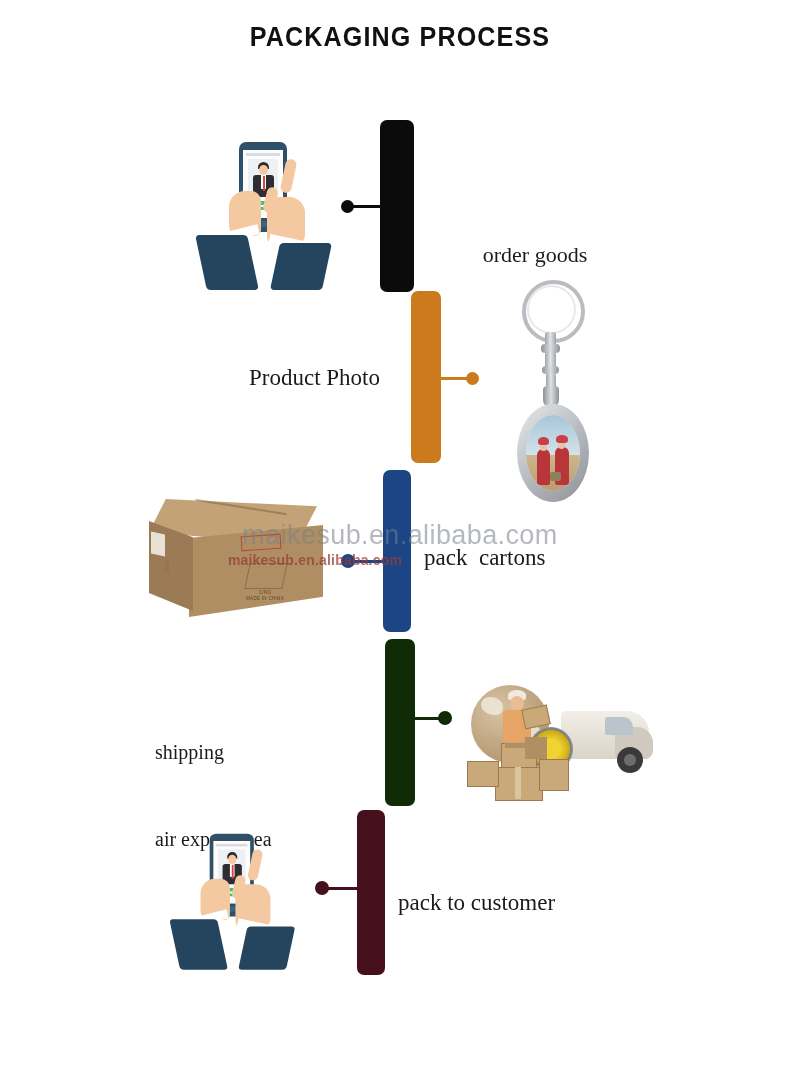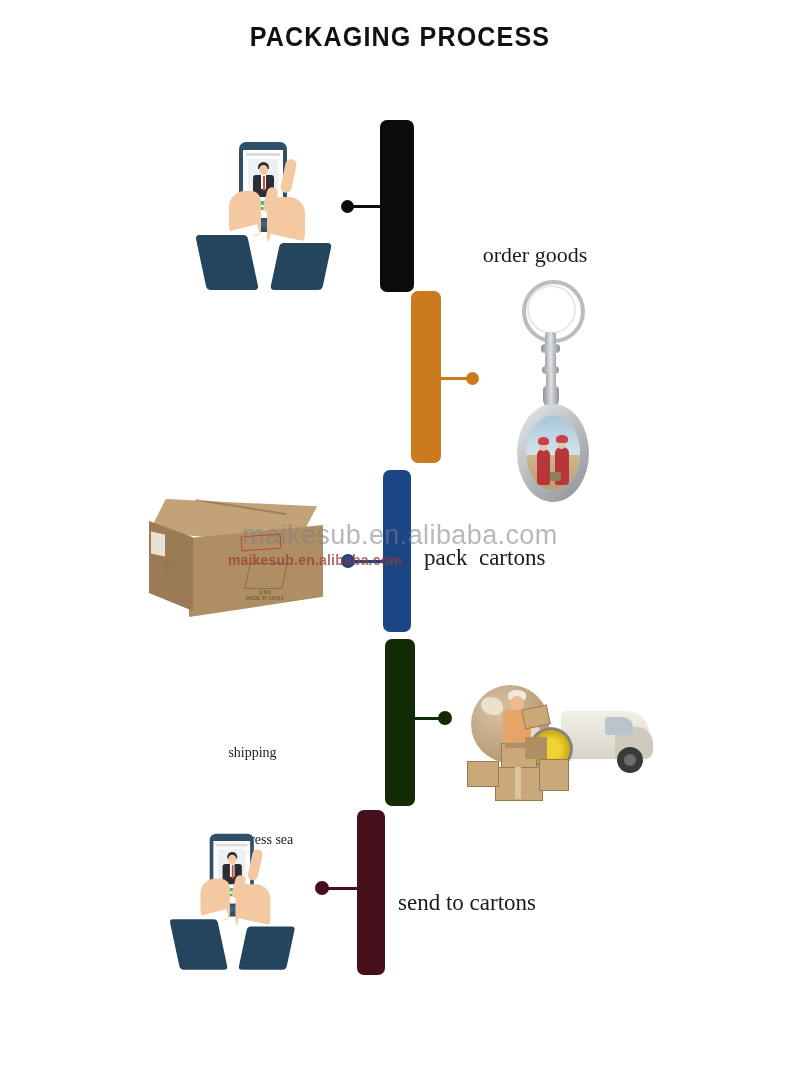--- a/index.html
+++ b/index.html
@@ -30,21 +30,21 @@
   .dot{position:absolute;border-radius:50%;}
 
   
   .label{
     position:absolute;color:#1b1b1b;font-size:22px;line-height:29px;
     font-family:"Liberation Serif",serif;white-space:pre;
   }
   .label.l1{left:455px;top:182px;text-align:center;width:160px;}
   .label.l2{left:180px;top:363px;width:200px;text-align:right;font-size:23px;}
   .label.l3{left:424px;top:543px;width:240px;text-align:left;font-size:23px;}
-  .label.l4{left:155px;top:680px;width:195px;text-align:center;font-size:14px;}
+  .label.l4{left:155px;top:680px;width:195px;text-align:left;font-size:20px;}
   .label.l5{left:398px;top:888px;width:260px;text-align:left;font-size:23px;}
 
   
   .phonefig{position:absolute;}
   .pf-sleeveL,.pf-sleeveR{position:absolute;background:#25455f;}
   .pf-cuff{position:absolute;background:#ffffff;}
   .pf-hand{position:absolute;background:#f4c9a2;border-radius:14px;}
   .pf-phone{position:absolute;background:#2f5068;border-radius:7px;}
   .pf-screen{position:absolute;background:#fdfdfd;}
   .pf-topbar{position:absolute;background:#d7dde2;}
@@ -172,20 +172,21 @@
     <div class="pf-hand" style="left:82px;top:72px;width:38px;height:48px;border-radius:12px 16px 10px 8px;"></div>
     <div class="pf-finger" style="left:80px;top:62px;width:11px;height:26px;transform:rotate(14deg);"></div>
     <div class="pf-finger" style="left:98px;top:34px;width:11px;height:34px;transform:rotate(12deg);"></div>
     <div class="pf-cuff" style="left:84px;top:113px;width:40px;height:10px;transform:rotate(12deg);"></div>
     <div class="pf-sleeveR" style="left:90px;top:118px;width:52px;height:47px;transform:skewX(-12deg);border-radius:4px;"></div>
   </div>
 
   <div class="bar orange" style="left:411px;top:291px;width:30px;height:172px;"></div>
   <div class="conn" style="left:441px;top:377px;width:28px;background:#cb7a1e;"></div>
   <div class="dot" style="left:466px;top:372px;width:13px;height:13px;background:#cb7a1e;"></div>
+  <div class="label l2">Product Photo</div>
 
   <div class="kc" style="left:500px;top:278px;width:105px;height:235px;">
     <div class="kc-ring" style="left:22px;top:2px;width:55px;height:55px;"></div>
     <div class="kc-ring-in" style="left:27px;top:7px;width:45px;height:45px;"></div>
     <div class="kc-link" style="left:45px;top:54px;width:11px;height:16px;"></div>
     <div class="kc-clasp" style="left:41px;top:66px;width:19px;height:9px;"></div>
     <div class="kc-link" style="left:45px;top:74px;width:11px;height:17px;"></div>
     <div class="kc-clasp" style="left:42px;top:88px;width:17px;height:8px;"></div>
     <div class="kc-link" style="left:46px;top:95px;width:10px;height:15px;"></div>
     <div class="kc-clasp" style="left:43px;top:108px;width:16px;height:22px;border-radius:4px 4px 8px 8px;"></div>
@@ -257,21 +258,21 @@
     <div class="sh-box" style="left:30px;top:84px;width:46px;height:32px;"></div>
     <div class="sh-tape" style="left:50px;top:84px;width:6px;height:32px;"></div>
     <div class="sh-box" style="left:2px;top:78px;width:30px;height:24px;"></div>
     <div class="sh-box" style="left:74px;top:76px;width:28px;height:30px;"></div>
     <div class="sh-box-dark" style="left:60px;top:54px;width:22px;height:22px;"></div>
   </div>
 
   <div class="bar maroon" style="left:357px;top:810px;width:28px;height:165px;"></div>
   <div class="conn" style="left:325px;top:887px;width:32px;background:#45101c;"></div>
   <div class="dot" style="left:315px;top:881px;width:14px;height:14px;background:#45101c;"></div>
-  <div class="label l5">send to cartons</div>
+  <div class="label l5">pack to customer</div>
 
   <div class="phonefig" style="left:160px;top:818px;width:140px;height:145px;transform:scale(.92);transform-origin:top left;">
     <div class="pf-phone" style="left:54px;top:17px;width:48px;height:90px;">
       <div class="pf-screen" style="left:4px;top:8px;width:40px;height:68px;">
         <div class="pf-topbar" style="left:3px;top:3px;width:34px;height:3px;"></div>
         <div class="pf-avatar-bg" style="left:5px;top:9px;width:30px;height:38px;"></div>
         <div class="pf-hair" style="left:15px;top:12px;width:11px;height:7px;"></div>
         <div class="pf-head" style="left:16px;top:15px;width:9px;height:10px;"></div>
         <div class="pf-body" style="left:10px;top:25px;width:21px;height:22px;"></div>
         <div class="pf-shirt" style="left:18px;top:25px;width:5px;height:14px;"></div>

